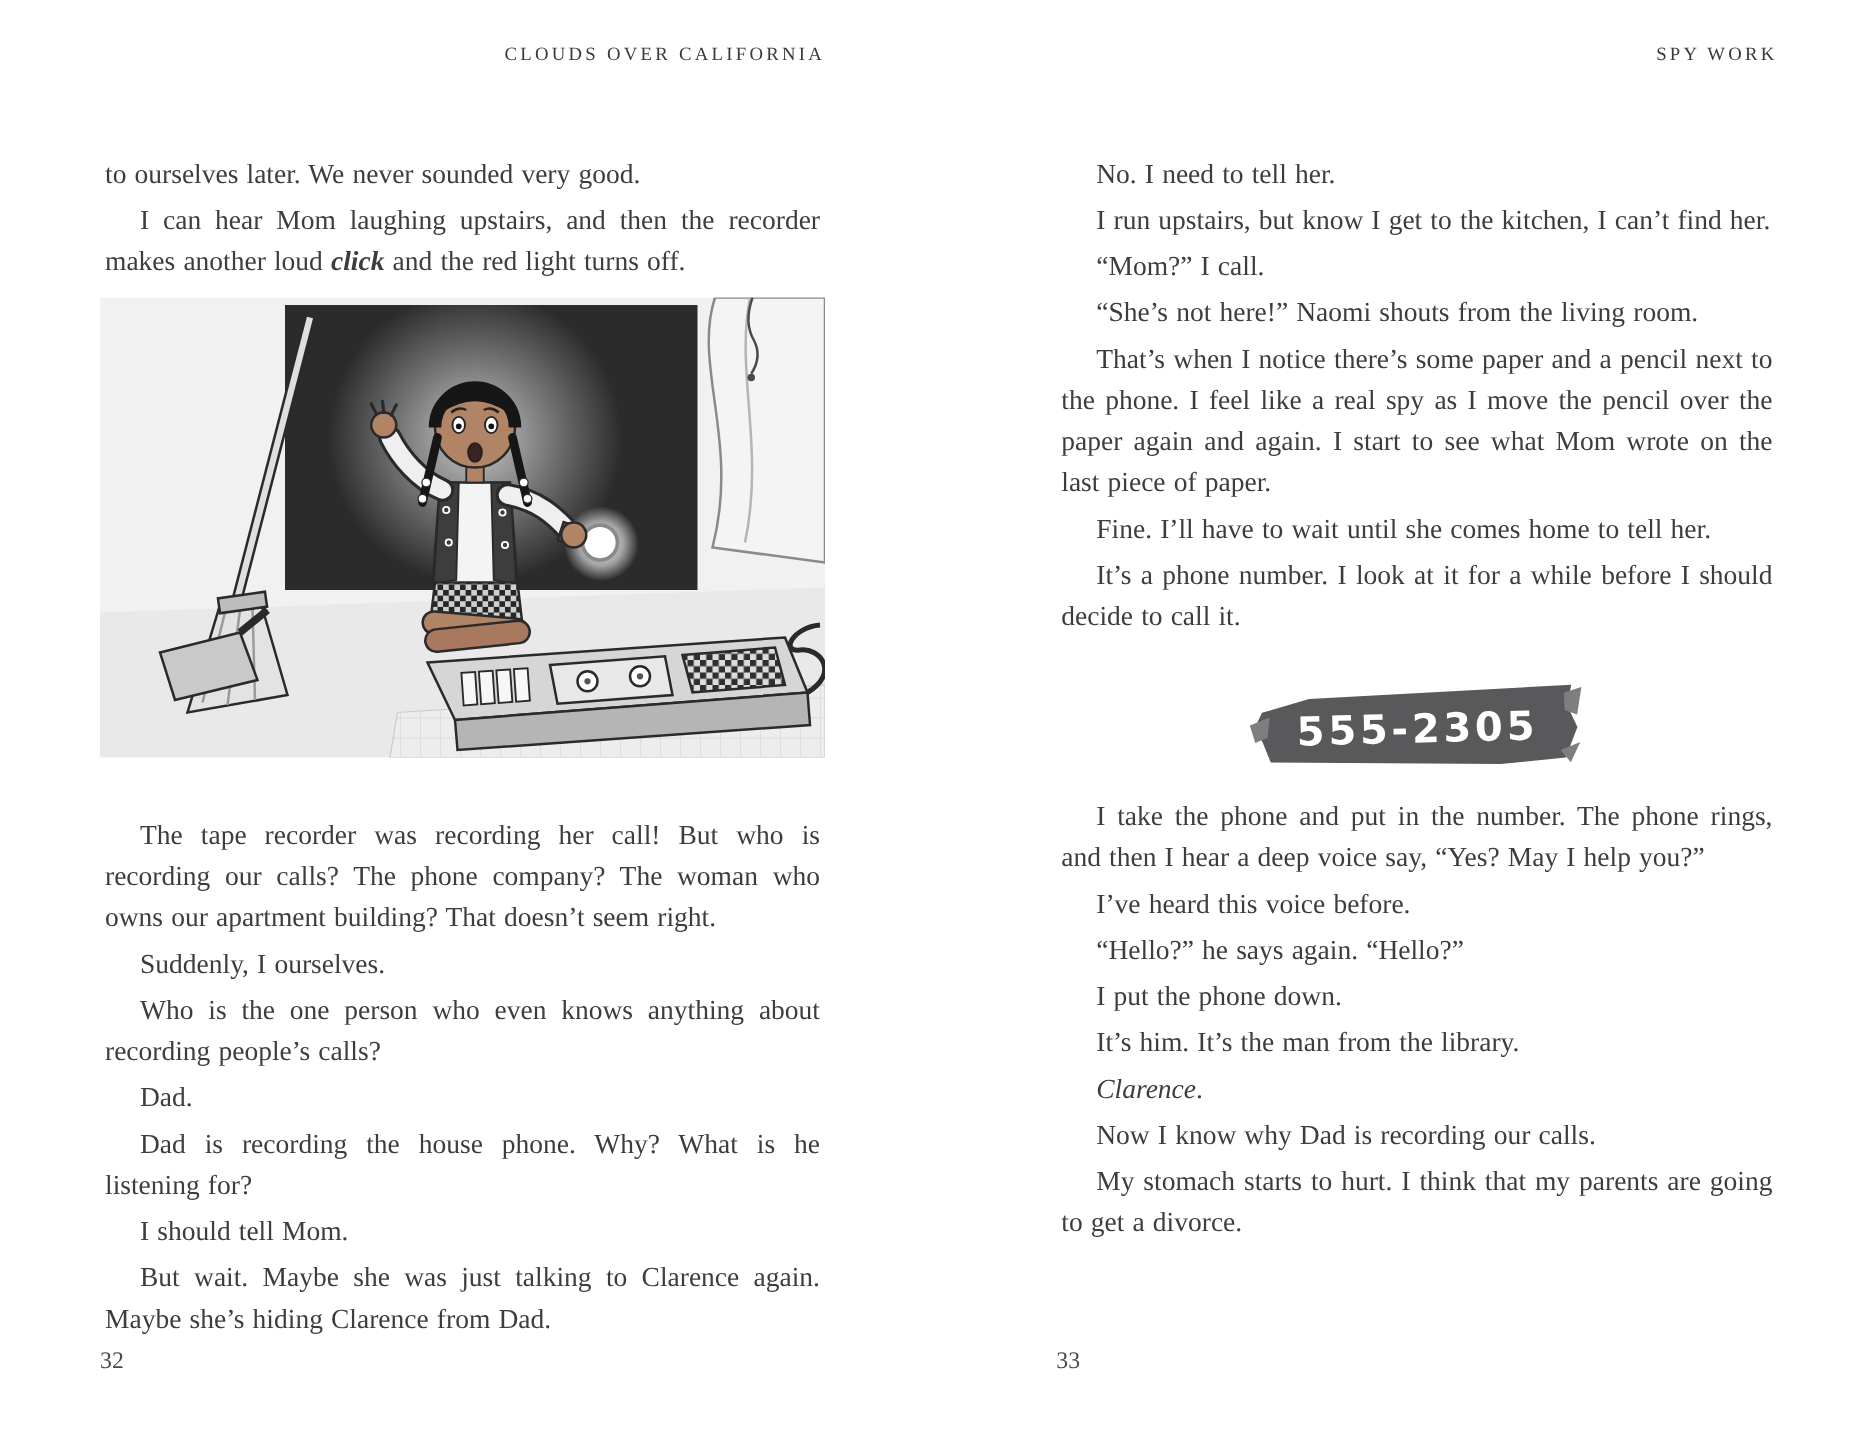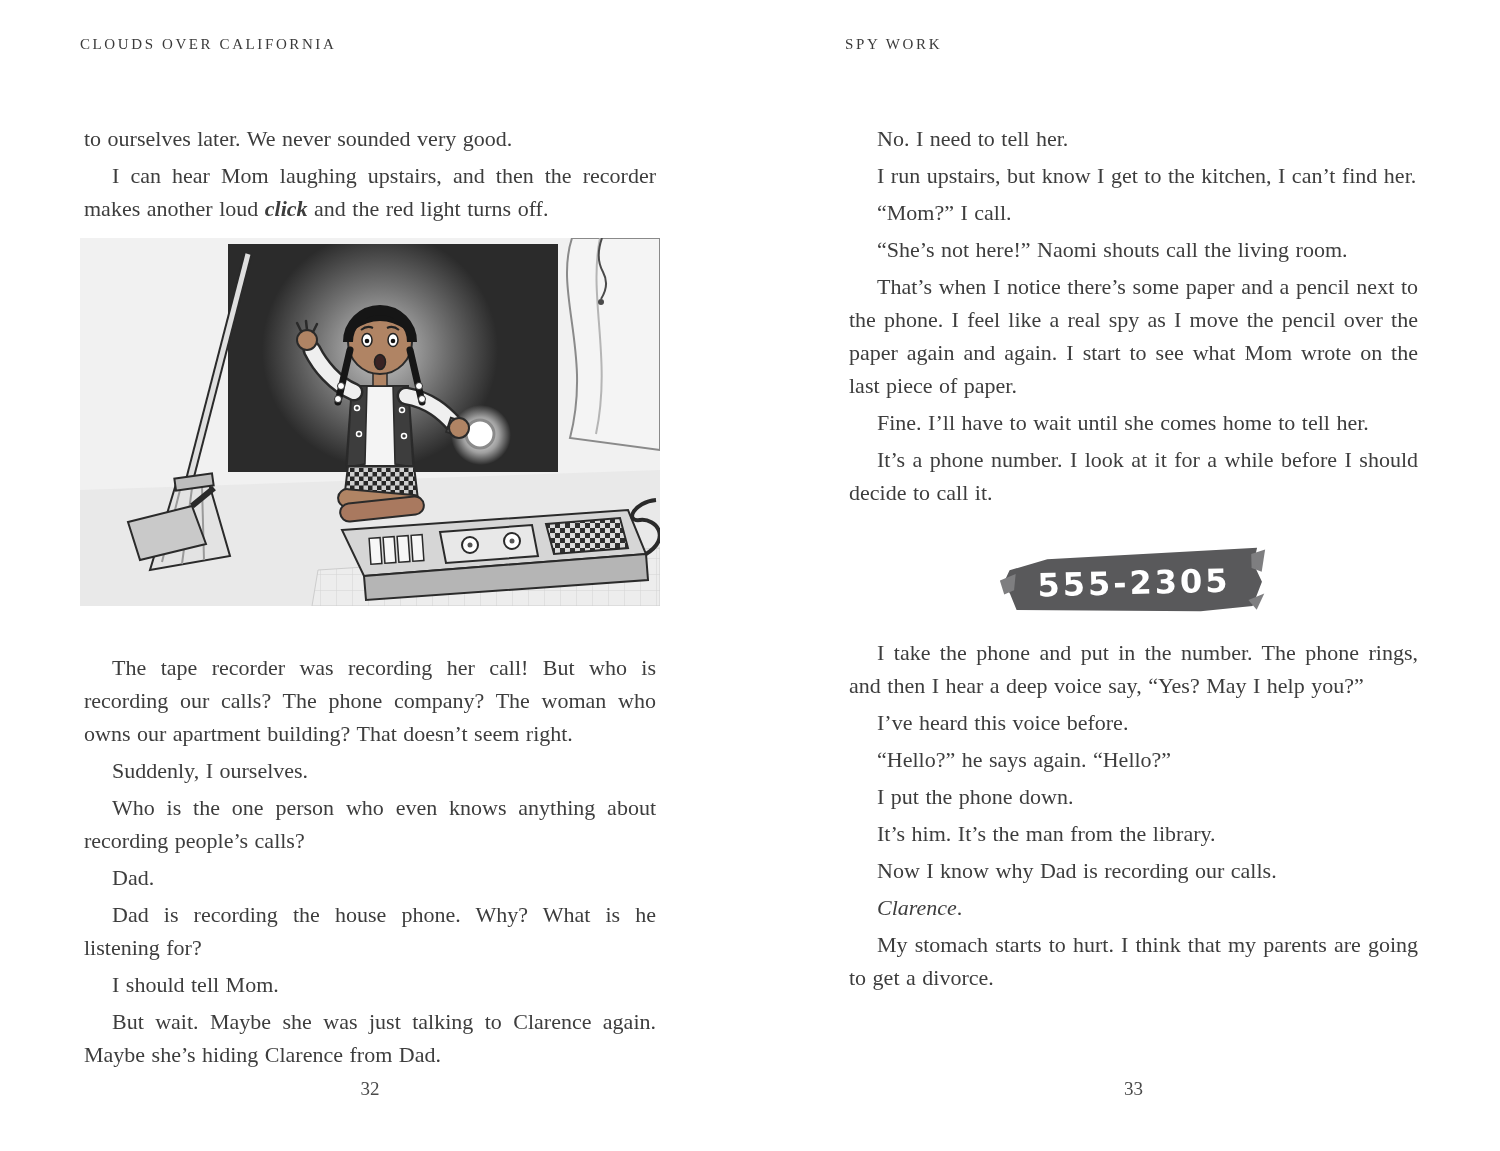--- a/index.html
+++ b/index.html
@@ -4,34 +4,34 @@
 <style>
   html,body{margin:0;padding:0;}
   body{
     width:1500px;height:1151px;position:relative;background:#ffffff;
     font-family:"Liberation Serif", serif;color:#3d3d3d;overflow:hidden;
   }
   .page{position:absolute;top:0;height:1151px;}
   .page.left{left:80px;width:580px;}
   .page.right{left:845px;width:577px;}
   .running-head{
-    position:absolute;top:36px;left:0;width:100%;text-align:left;
+    position:absolute;top:36px;left:0;width:100%;text-align:right;
     font-size:15px;letter-spacing:2.6px;color:#3a3a3a;
   }
   .textcol{position:absolute;left:0;width:100%;}
   .para{
     margin:4px;font-size:22px;line-height:33px;text-align:justify;
     color:#3d3d3d;word-spacing:1px;
   }
   .para.indent{text-indent:28px;}
   .para span.bold{font-weight:normal;}
   .para span.italic{font-style:italic;}
   .para span.bold-italic{font-weight:bold;font-style:italic;}
   .pagenum{
-    position:absolute;top:1078px;left:0;width:100%;text-align:center;
+    position:absolute;top:1078px;left:0;width:100%;
     font-size:19px;color:#4a4a4a;
   }
   .illustration{position:absolute;top:238px;left:0;width:580px;height:368px;}
   .phone-wrap{
     position:absolute;top:543px;left:0;width:100%;height:84px;
     display:flex;align-items:center;justify-content:center;
   }
   .phone-text{
     font-family:"DejaVu Sans", sans-serif;font-weight:bold;
     letter-spacing:3px;fill:#ffffff;font-size:32px;
@@ -198,21 +198,21 @@
     <div class="pagenum">32</div>
   </div>
 
   <div class="page right">
     <div class="running-head">SPY WORK</div>
 
     <div class="textcol" style="top:118px">
         <p class="para indent"><span>No. I need to tell her.</span></p>
         <p class="para indent"><span>I run upstairs, but know I get to the kitchen, I can’t find her.</span></p>
         <p class="para indent"><span>“Mom?” I call.</span></p>
-        <p class="para indent"><span>“She’s not here!” Naomi shouts call the living room.</span></p>
+        <p class="para indent"><span>“She’s not here!” Naomi shouts from the living room.</span></p>
         <p class="para indent"><span>That’s when I notice there’s some paper and a pencil next to the phone. I feel like a real spy as I move the pencil over the paper again and again. I start to see what Mom wrote on the last piece of paper.</span></p>
         <p class="para indent"><span>Fine. I’ll have to wait until she comes home to tell her.</span></p>
         <p class="para indent"><span>It’s a phone number. I look at it for a while before I should decide to call it.</span></p>
       </div>
 
     <div class="phone-wrap">
       <svg width="268" height="80" viewBox="0 0 268 80" xmlns="http://www.w3.org/2000/svg">
         <g transform="rotate(-1.5 134 40)">
           <polygon points="10,22 48,12 258,6 254,22 262,40 252,64 200,68 16,62 10,46 4,34" fill="#59595b"></polygon>
           <polygon points="0,32 16,26 14,42 4,46" fill="#7e7e80"></polygon>
@@ -222,21 +222,21 @@
         </g>
       </svg>
     </div>
 
     <div class="textcol" style="top:632px">
         <p class="para indent"><span>I take the phone and put in the number. The phone rings, and then I hear a deep voice say, “Yes? May I help you?”</span></p>
         <p class="para indent"><span>I’ve heard this voice before.</span></p>
         <p class="para indent"><span>“Hello?” he says again. “Hello?”</span></p>
         <p class="para indent"><span>I put the phone down.</span></p>
         <p class="para indent"><span>It’s him. It’s the man from the library.</span></p>
+        <p class="para indent"><span class="italic">Clarence</span><span>.</span></p>
         <p class="para indent"><span>Now I know why Dad is recording our calls.</span></p>
-        <p class="para indent"><span class="italic">Clarence</span><span>.</span></p>
         <p class="para indent"><span>My stomach starts to hurt. I think that my parents are going to get a </span><span class="bold">divorce</span><span>.</span></p>
       </div>
 
     <div class="pagenum">33</div>
   </div>
 
 </div>
 
 </body></html>

